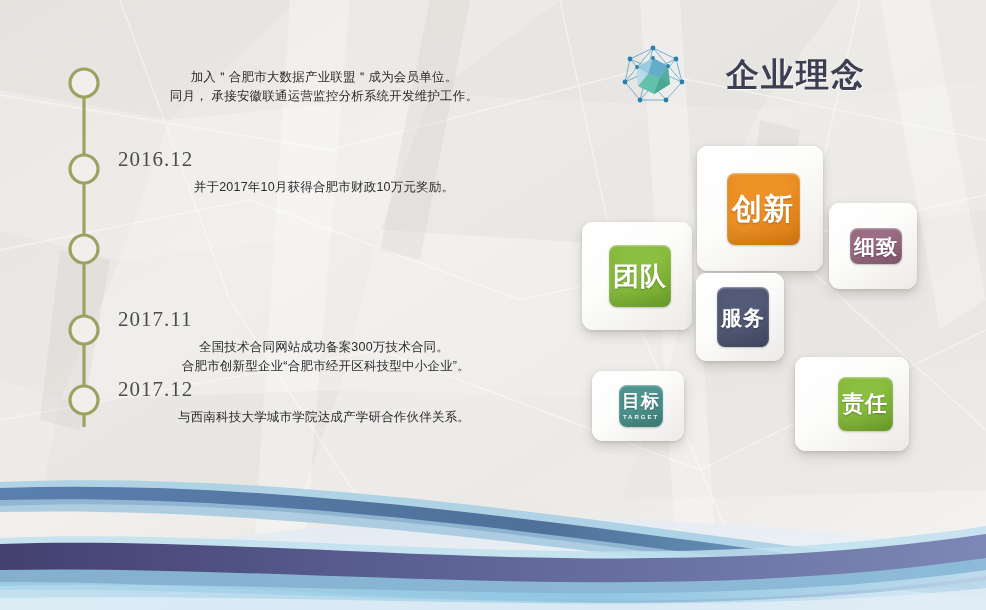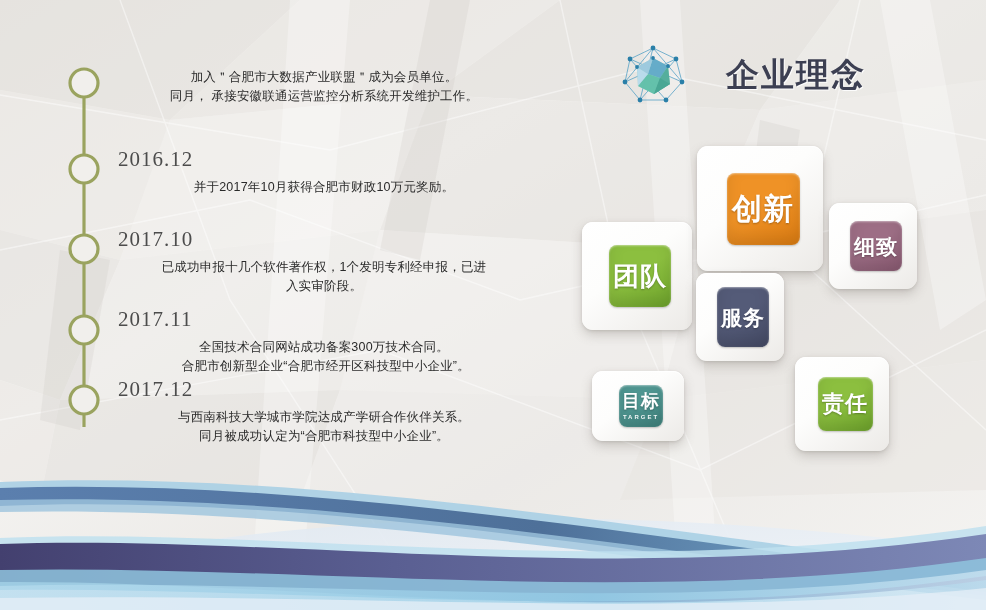--- a/index.html
+++ b/index.html
@@ -268,73 +268,65 @@
       </div>
     </div>
 
     <div class="tl-entry" style="top:148px">
       <div class="tl-date">2016.12</div>
       <div class="tl-lines">
         <div class="tl-line">并于2017年10月获得合肥市财政10万元奖励。</div>
       </div>
     </div>
 
-    <div class="tl-entry" style="top:228px">
-      <div class="tl-date">2017.10</div>
-      <div class="tl-lines">
-        <div class="tl-line">已成功申报十几个软件著作权，1个发明专利经申报，已进</div>
-        <div class="tl-line">入实审阶段。</div>
-      </div>
-    </div>
 
     <div class="tl-entry" style="top:308px">
       <div class="tl-date">2017.11</div>
       <div class="tl-lines">
         <div class="tl-line">全国技术合同网站成功备案300万技术合同。</div>
         <div class="tl-line"> 合肥市创新型企业“合肥市经开区科技型中小企业”。</div>
       </div>
     </div>
 
     <div class="tl-entry" style="top:378px">
       <div class="tl-date">2017.12</div>
       <div class="tl-lines">
         <div class="tl-line">与西南科技大学城市学院达成产学研合作伙伴关系。</div>
-        <div class="tl-line">同月被成功认定为“合肥市科技型中小企业”。</div>
       </div>
     </div>
   </div>
 
   <div class="cards" id="cards-layer">
       <div class="card" style="left: 582px; top: 222px; width: 110px; height: 108px;">
         <div class="tile" style="width: 62px; height: 62px; background: linear-gradient(150deg, rgb(140, 191, 63) 0%, rgb(140, 191, 63) 45%, rgb(111, 165, 44) 100%);">
           <div class="tile-label" style="font-size: 26px;">团队</div>
         </div>
       </div>
       <div class="card" style="left: 697px; top: 146px; width: 126px; height: 125px;">
         <div class="tile" style="width: 73px; height: 72px; background: linear-gradient(150deg, rgb(239, 146, 38) 0%, rgb(239, 146, 38) 45%, rgb(221, 125, 18) 100%);">
           <div class="tile-label" style="font-size: 30px;">创新</div>
         </div>
       </div>
       <div class="card" style="left: 829px; top: 203px; width: 88px; height: 86px;">
-        <div class="tile" style="width: 52px; height: 50px; background: linear-gradient(150deg, rgb(157, 110, 133) 0%, rgb(157, 110, 133) 45%, rgb(138, 90, 114) 100%);">
+        <div class="tile" style="width: 52px; height: 36px; background: linear-gradient(150deg, rgb(157, 110, 133) 0%, rgb(157, 110, 133) 45%, rgb(138, 90, 114) 100%);">
           <div class="tile-label" style="font-size: 21px;">细致</div>
         </div>
       </div>
       <div class="card" style="left: 696px; top: 273px; width: 88px; height: 88px;">
         <div class="tile" style="width: 52px; height: 60px; background: linear-gradient(150deg, rgb(84, 91, 120) 0%, rgb(84, 91, 120) 45%, rgb(69, 75, 102) 100%);">
           <div class="tile-label" style="font-size: 21px;">服务</div>
         </div>
       </div>
       <div class="card" style="left: 592px; top: 371px; width: 92px; height: 70px;">
         <div class="tile" style="width: 44px; height: 42px; background: linear-gradient(150deg, rgb(79, 150, 145) 0%, rgb(79, 150, 145) 45%, rgb(63, 130, 125) 100%);">
           <div class="tile-label" style="font-size: 18px;">目标</div>
           <div class="tile-sub">TARGET</div>
         </div>
       </div>
-      <div class="card" style="left: 795px; top: 357px; width: 94px; height: 94px;">
+      <div class="card" style="left: 795px; top: 357px; width: 94px; height: 94px; padding-left: 20px;">
         <div class="tile" style="width: 55px; height: 54px; background: linear-gradient(150deg, rgb(140, 191, 63) 0%, rgb(140, 191, 63) 45%, rgb(111, 165, 44) 100%);">
           <div class="tile-label" style="font-size: 22px;">责任</div>
         </div>
       </div>
     </div>
 
   <div class="wave-band">
     <svg viewBox="0 0 986 180" xmlns="http://www.w3.org/2000/svg" preserveAspectRatio="none">
       <defs>
         <linearGradient id="wslate" x1="0" y1="0" x2="1" y2="0">

